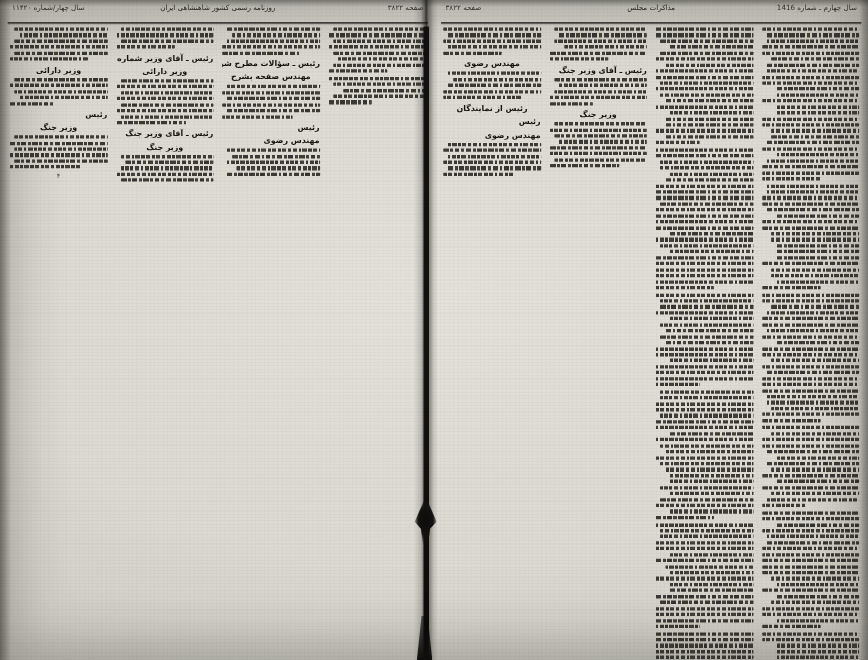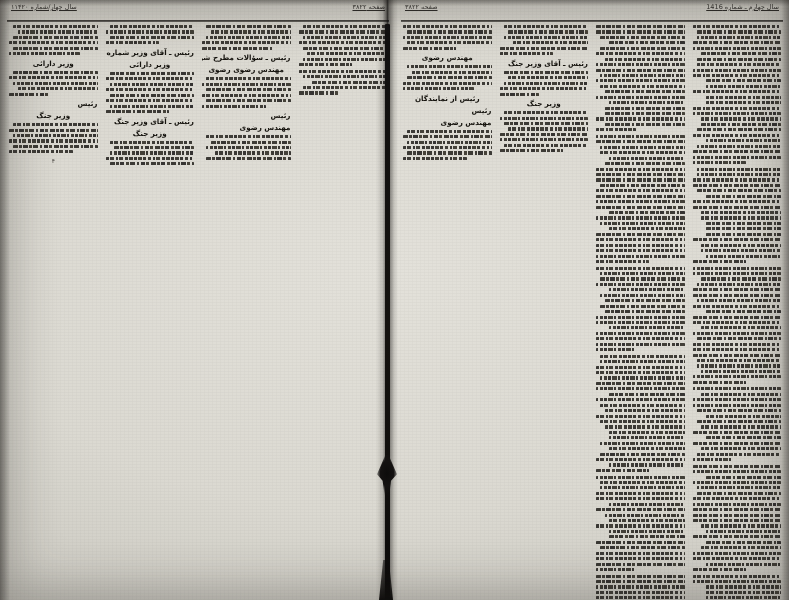--- a/index.html
+++ b/index.html
@@ -44,21 +44,21 @@
     position:relative;
     height:17px;
     display:flex;align-items:flex-start;justify-content:space-between;
     font-size:6.5px;
     color:#201e1b;
     letter-spacing:.2px;
     padding:0 6px;
     white-space:nowrap;
   }
   .masthead .mh-center{position:absolute;left:0;right:0;text-align:center;}
-  .mh-item{position:relative;z-index:2;opacity:.92;text-decoration:underline;}
+  .mh-item{position:relative;z-index:2;opacity:.92;}
   .rule{
     height:0;
     border-top:1.6px solid #2a2824;
     border-bottom:.8px solid #4a4844;
     margin:0 2px 2px 2px;
     opacity:.85;
   }
 
   
   .cols{
@@ -194,20 +194,21 @@
 <body>
 
 <div class="scan">
   <div class="paper"></div>
 
   <div class="spread">
 
     <div class="page page-left">
       <div class="masthead">
         <span class="mh-item">سال چهارم ـ شماره 1416</span>
+        <span class="mh-center">مذاکرات مجلس</span>
         <span class="mh-item">صفحه ۳۸۲۲</span>
       </div>
       <div class="rule"></div>
 
       <div class="cols">
 
         <div class="col" id="L1">
             <div class="para">
               <div class="ln w92"></div>
               <div class="ln v2 w95"></div>
@@ -504,20 +505,21 @@
               <div class="ln w72 endL"></div>
           </div>
         </div>
 
       </div>
     </div>
 
     <div class="page page-right">
       <div class="masthead">
         <span class="mh-item">صفحه ۳۸۲۲</span>
+        <span class="mh-center">روزنامه رسمی کشور شاهنشاهی ایران</span>
         <span class="mh-item">سال چهار/شماره ۱۱۴۲۰</span>
       </div>
       <div class="rule"></div>
 
       <div class="cols">
 
         <div class="col" id="R1">
           <div class="para">
             <div class="ln w95"></div>
               <div class="ln v2 w92"></div>
@@ -539,21 +541,21 @@
 
         <div class="col" id="R2">
           <div class="para">
             <div class="ln v2 w95"></div>
               <div class="ln w90"></div>
               <div class="ln v3 w95"></div>
             <div class="ln w92"></div>
               <div class="ln v2 w80 endL"></div>
           </div>
           <div class="head lead">رئیس ـ سؤالات مطرح شود</div>
-          <div class="head">مهندس رضوی رضوی</div>
+          <div class="head">مهندس صفحه بشرح</div>
           <div class="para">
             <div class="ln w95"></div>
               <div class="ln v3 w88"></div>
               <div class="ln v2 w95"></div>
             <div class="ln w91"></div>
               <div class="ln v2 w95"></div>
               <div class="ln v3 w72 endL"></div>
           </div>
           <div class="head lead">رئیس</div>
           <div class="head lead">مهندس رضوی</div>

